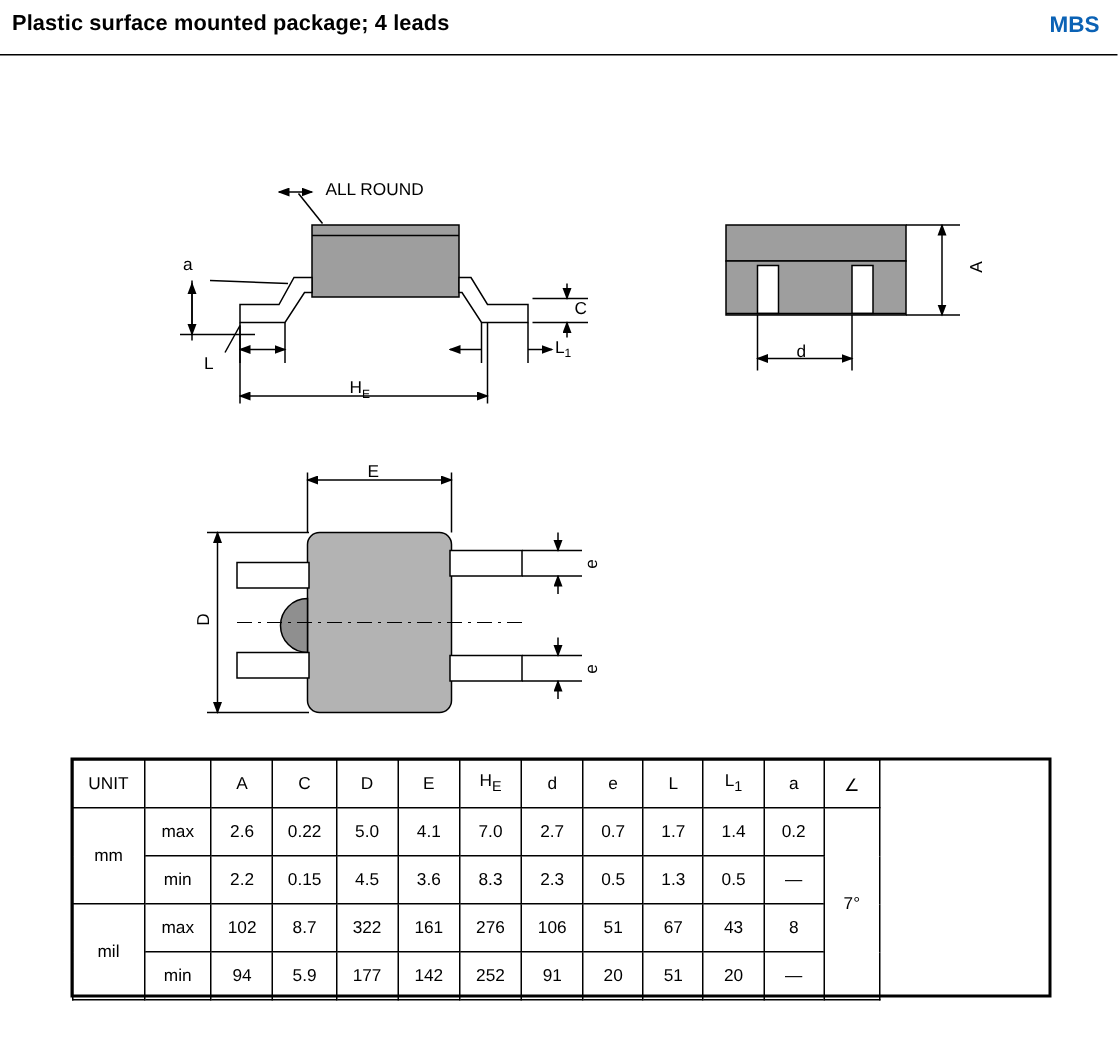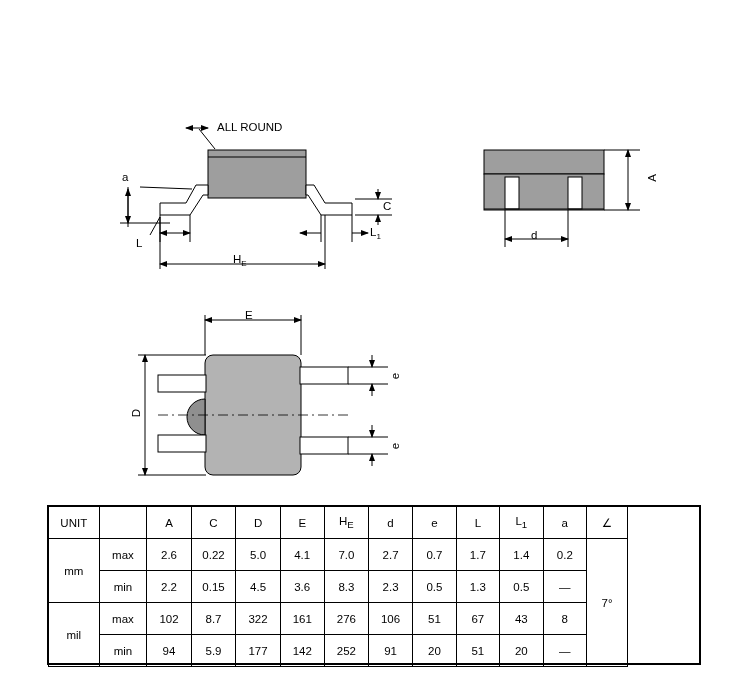--- a/index.html
+++ b/index.html
@@ -84,21 +84,21 @@
   }
   
   .table-wrap {
     position: absolute;
     left: 48px;
     top: 506px;
     width: 648px;
   }
   table.mech {
     border-collapse: collapse;
-    width: 580px;
+    width: 539px;
     font-size: 11.5px;
     font-family: "Liberation Sans", sans-serif;
   }
   table.mech td, table.mech th {
     border: 1px solid #000000;
     text-align: center;
     vertical-align: middle;
     padding: 0;
     height: 31px;
     font-weight: normal;
@@ -119,20 +119,25 @@
     border: 2px solid #000;
     pointer-events: none;
   }
   svg { display: block; }
 </style>
 </head>
 <body>
 
 <div id="page">
 
+  <div class="header">
+    <div class="header-title">Plastic surface mounted package; 4 leads</div>
+    <div class="header-code">MBS</div>
+    <div class="header-rule"></div>
+  </div>
 
   <div class="drawing">
 
     <svg width="745" height="445" viewBox="0 0 745 445">
       <defs>
         <marker id="ah" markerWidth="8" markerHeight="8" refX="7" refY="3" orient="auto" markerUnits="strokeWidth">
           <path d="M0,0 L8,3 L0,6 z" fill="#000"></path>
         </marker>
         <marker id="ahs" markerWidth="8" markerHeight="8" refX="1" refY="3" orient="auto" markerUnits="strokeWidth">
           <path d="M8,0 L0,3 L8,6 z" fill="#000"></path>

